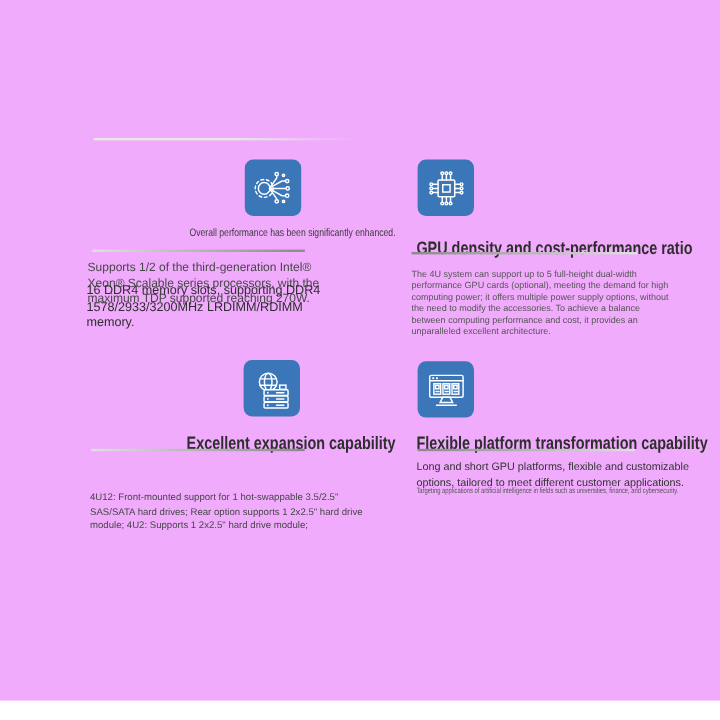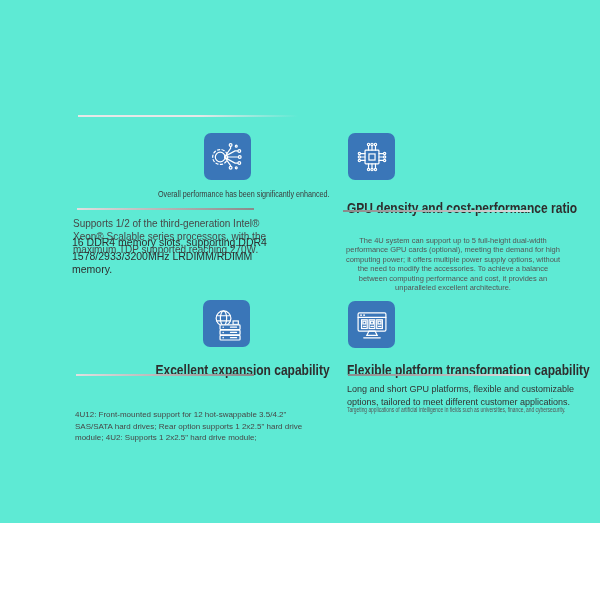--- a/index.html
+++ b/index.html
@@ -1,17 +1,17 @@
 <!DOCTYPE html>
 <html><head>
 <meta charset="utf-8">
 <style>
   html,body{margin:0;padding:0;background:#fff;}
   #canvas{
-    position:relative;width:600px;height:523px;background:#5eead4;
+    position:relative;width:600px;height:584px;background:#f0abfc;
     font-family:"Liberation Sans", sans-serif;overflow:hidden;
   }
   .abs{position:absolute;}
   
   .top-faint-line{left:78px;top:115px;width:220px;height:2px;
     background:linear-gradient(to right,#e7e7e7 55%,rgba(231,231,231,0));}
   
   .icon-box{width:47px;height:47px;background:#3a76b8;border-radius:7px;
     display:flex;align-items:center;justify-content:center;}
   .icon-box svg{width:40px;height:40px;}
@@ -32,21 +32,21 @@
   .div-ltr{background:linear-gradient(to right,#e0e0e0,#8a8a8a);}
   .div-rtl{background:linear-gradient(to right,#8a8a8a,#e0e0e0);}
   .tl-div{left:77px;top:208px;width:177px;}
   .tr-div{left:343px;top:210px;width:188px;}
   .bl-div{left:76px;top:374px;width:178px;}
   .br-div{left:348px;top:374px;width:181px;}
   
   p{margin:0;}
   .tl-p1{left:73px;top:217px;width:212px;font-size:10px;line-height:1.3;color:#474747;}
   .tl-p2{left:72px;top:236px;width:210px;font-size:10.5px;line-height:1.3;color:#2e2e2e;}
-  .tr-p1{left:343px;top:236px;width:220px;font-size:7.5px;line-height:1.25;color:#555;text-align:center;}
+  .tr-p1{left:343px;top:224px;width:220px;font-size:7.5px;line-height:1.25;color:#555;}
   .bl-p1{left:75px;top:383px;width:265px;font-size:11px;line-height:1.4;color:#2e2e2e;}
   .bl-p2{left:75px;top:409px;width:235px;font-size:8px;line-height:1.45;color:#474747;}
   .br-p1{left:347px;top:383px;width:245px;font-size:9px;line-height:1.45;color:#333;}
   .br-p2{left:347px;top:406px;font-size:6.5px;color:#555;white-space:nowrap;
     transform:scaleX(0.75);transform-origin:left center;}
 </style>
 </head>
 <body>
 
 <div id="canvas">
@@ -123,21 +123,21 @@
       <circle cx="18.6" cy="26.7" r="0.9" fill="#fff" stroke="none"></circle>
       <circle cx="18.6" cy="32.7" r="0.9" fill="#fff" stroke="none"></circle>
       <circle cx="18.6" cy="38.7" r="0.9" fill="#fff" stroke="none"></circle>
       <path d="M27 26.7 H34"></path>
         <path d="M27 32.7 H34"></path>
         <path d="M27 38.7 H34"></path>
     </svg>
   </div>
   <h2 class="abs heading scale-r bl-heading">Excellent expansion capability</h2>
   <div class="abs divider div-ltr bl-div"></div>
-  <p class="abs bl-p2">4U12: Front-mounted support for 12 hot-swappable 3.5/4.2" SAS/SATA hard drives; Rear option supports 1 2x2.5" hard drive module; 4U2: Supports 1 2x2.5" hard drive module;</p>
+  <p class="abs bl-p2">4U12: Front-mounted support for 1 hot-swappable 3.5/2.5" SAS/SATA hard drives; Rear option supports 1 2x2.5" hard drive module; 4U2: Supports 1 2x2.5" hard drive module;</p>
 
   <div class="abs icon-box br-icon">
     <svg viewBox="0 0 46 46" fill="none" stroke="#ffffff" stroke-width="1.4" stroke-linecap="round">
       <rect x="7" y="9" width="32" height="21" rx="1.5"></rect>
       <path d="M7 14.2 H39"></path>
       <rect x="9.5" y="10.8" width="1.8" height="1.8" fill="#fff" stroke="none"></rect>
       <rect x="13" y="10.8" width="1.8" height="1.8" fill="#fff" stroke="none"></rect>
       <rect x="11" y="17" width="6.5" height="10"></rect>
       <rect x="19.7" y="17" width="6.5" height="10"></rect>
       <rect x="28.4" y="17" width="6.5" height="10"></rect>

